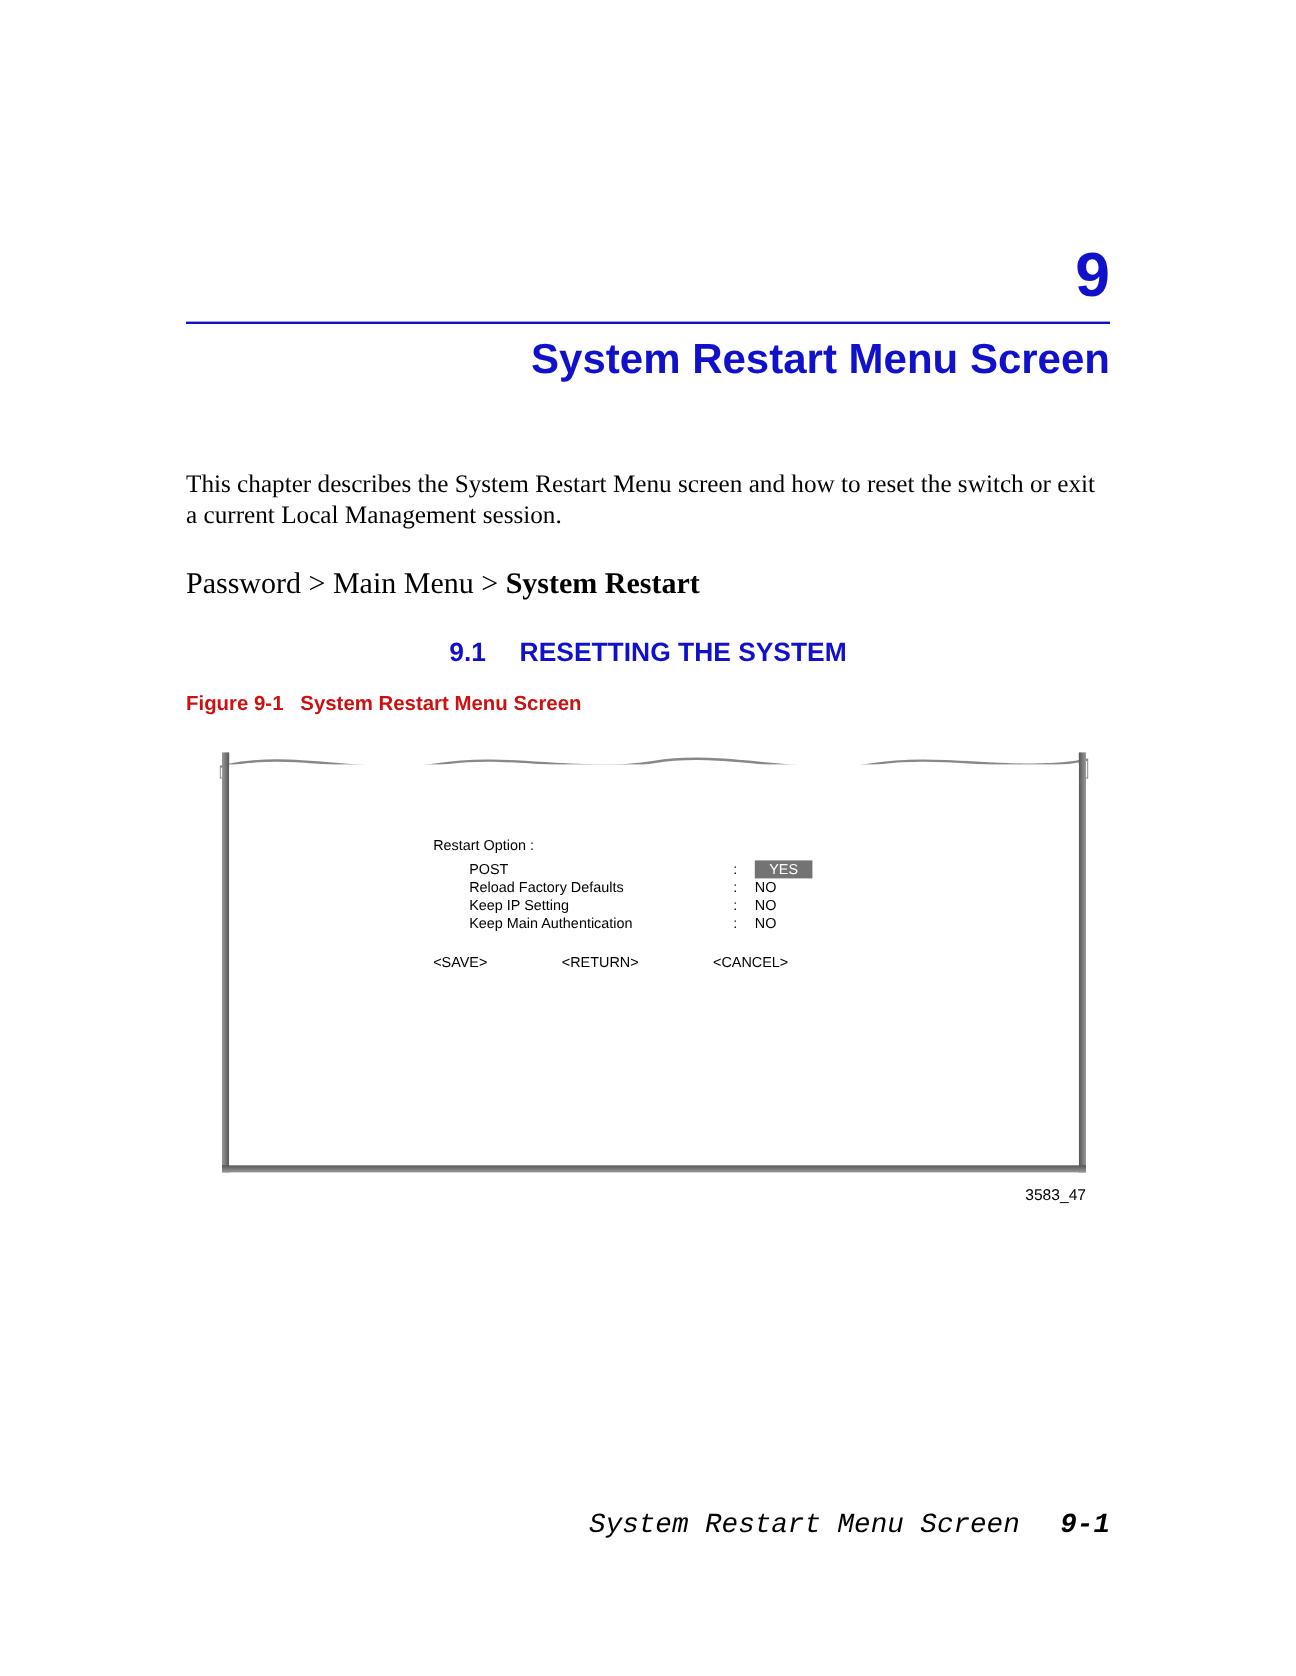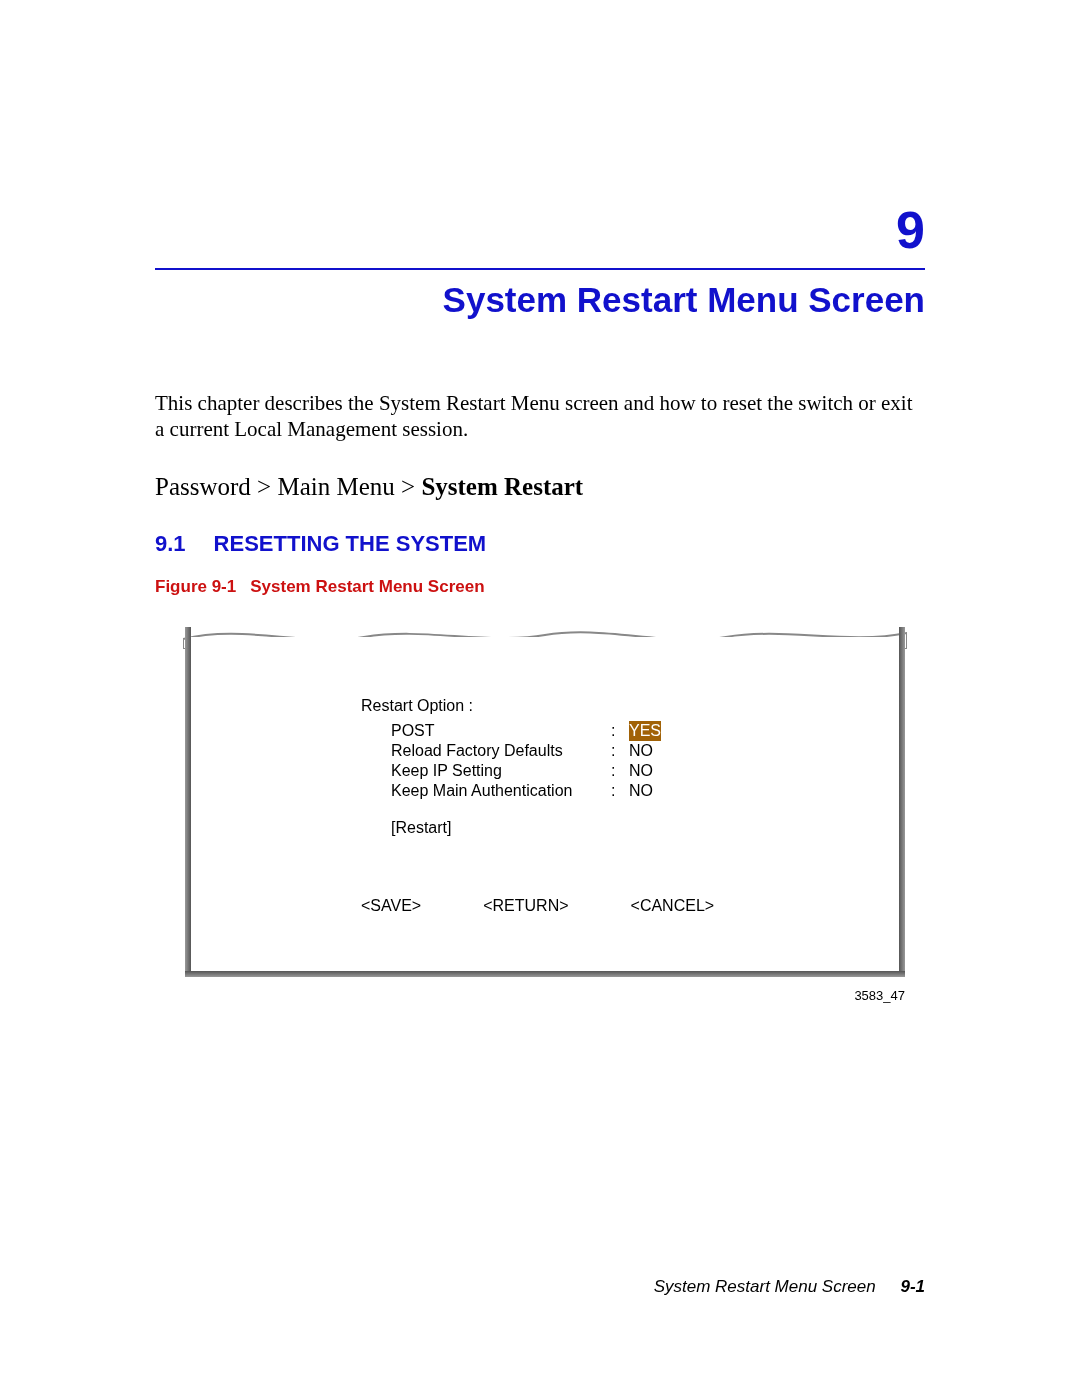--- a/index.html
+++ b/index.html
@@ -55,20 +55,21 @@
   }
   .nav-path .bold {
     font-weight: bold;
   }
   .numbered-head {
     font-family: Arial, Helvetica, sans-serif;
     font-weight: bold;
     font-size: 22px;
     color: #1111cc;
     margin: 0 0 4px 0;
+    text-align: center;
   }
   .numbered-head .num {
     display: inline-block;
     margin-right: 28px;
   }
   .figref {
     color: #1111cc;
   }
   .figure-caption {
     font-family: Arial, Helvetica, sans-serif;
@@ -110,60 +111,60 @@
     top:-8px;left:-2px;right:-2px;height:30px;
     overflow:hidden;
   }
   .figure-top-wave svg{width:100%;height:100%;display:block;}
   .figure-inner {
     position: absolute;
     left: 6px; right: 6px; top: 10px; bottom: 6px;
     background: #fff;
     padding: 60px 40px 20px 170px;
     font-family: Arial, Helvetica, sans-serif;
-    font-size: 16px;
+    font-size: 12px;
     box-sizing: border-box;
   }
   .opt-title { margin-bottom: 6px; }
   .opt-table {
     margin-left: 30px;
     margin-bottom: 18px;
   }
   .opt-row { display: flex; line-height: 1.25; }
   .opt-label { width: 220px; }
   .opt-colon { width: 18px; }
   .opt-val {}
   .opt-val.selected {
-    background: #a16207;
+    background: #737373;
     color: #fff;
-    padding: 0 0;
+    padding: 0 12px;
   }
   .restart-btn {
     margin-left: 30px;
     margin-bottom: 60px;
   }
   .bottom-commands {
     display: flex;
     gap: 62px;
     margin-left: 0px;
   }
   .figure-id {
     position: absolute;
     right: 0;
     bottom: -26px;
     font-family: Arial, Helvetica, sans-serif;
     font-size: 13px;
   }
   .page-footer {
     position: absolute;
-    bottom: 100px;
+    bottom: 113px;
     right: 155px;
     font-style: italic;
-    font-size: 17px;
-    font-family: Liberation Sans, sans-serif;
+    font-size: 23px;
+    font-family: Liberation Mono, monospace;
   }
   .page-footer .pagenum {
     font-style: italic;
     font-weight: bold;
     margin-left: 20px;
   }
 </style>
 </head>
 <body>
 
@@ -214,21 +215,20 @@
           <span class="opt-label">Keep IP Setting</span>
           <span class="opt-colon">:</span>
           <span class="opt-val">NO</span>
         </div>
         <div class="opt-row">
           <span class="opt-label">Keep Main Authentication</span>
           <span class="opt-colon">:</span>
           <span class="opt-val">NO</span>
         </div>
       </div>
-      <div class="restart-btn">[Restart]</div>
       <div class="bottom-commands">
         <span>&lt;SAVE&gt;</span>
         <span>&lt;RETURN&gt;</span>
         <span>&lt;CANCEL&gt;</span>
       </div>
     </div>
     <div class="figure-id">3583_47</div>
   </div>
 
   <div class="page-footer">

